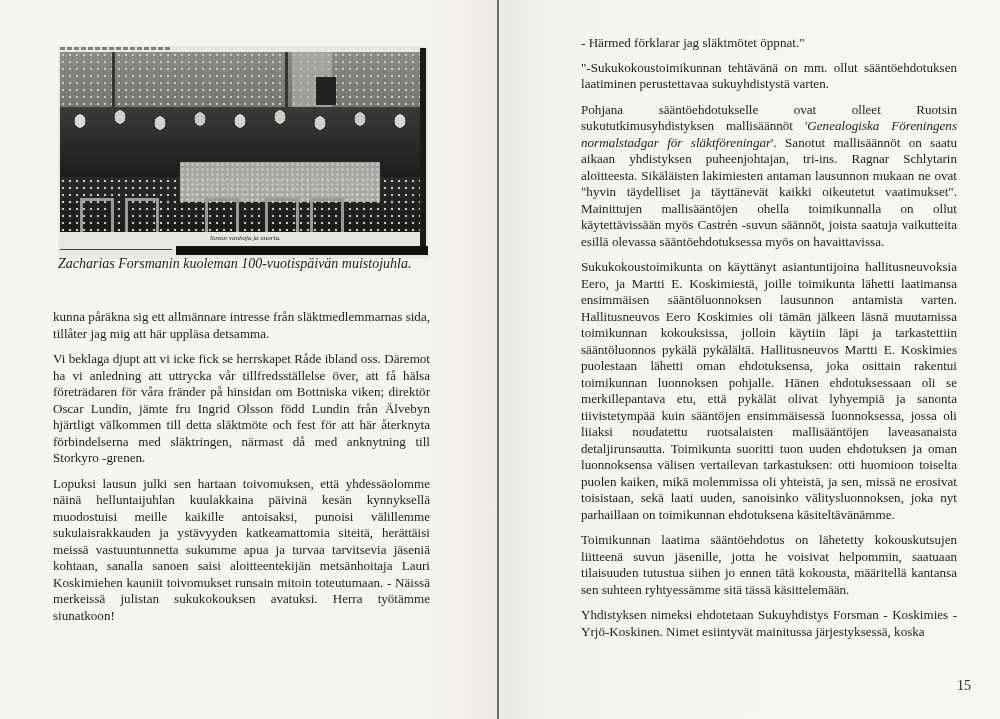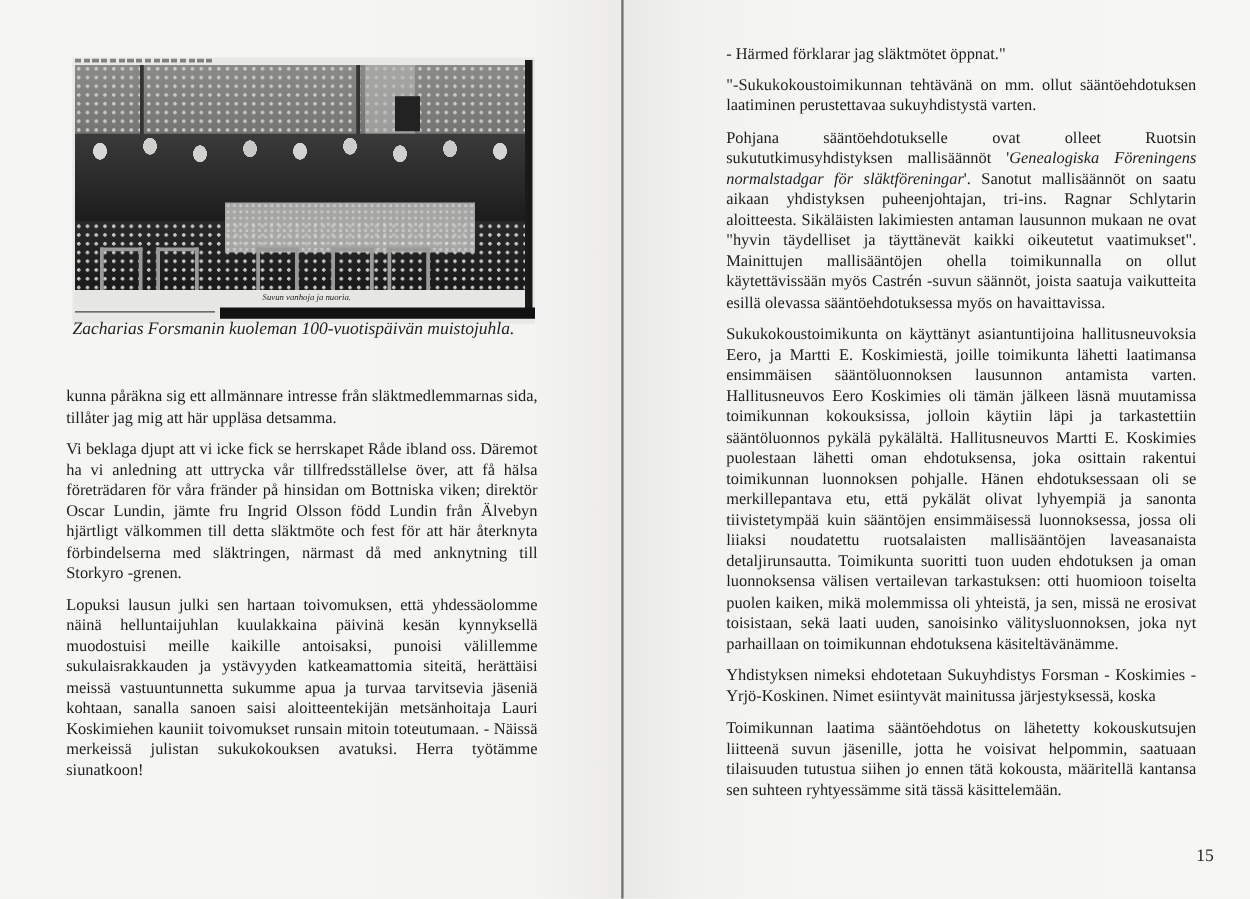--- a/index.html
+++ b/index.html
@@ -135,20 +135,20 @@
   </div>
 
   <div class="gutter"></div>
 
   <div class="page page-right">
     <div class="text-block right-text" style="left:82px;">
       <p class="first">- Härmed förklarar jag släktmötet öppnat."</p>
       <p>"-Sukukokoustoimikunnan tehtävänä on mm. ollut sääntöehdotuksen laatiminen perustettavaa sukuyhdistystä varten.</p>
       <p><span>Pohjana sääntöehdotukselle ovat olleet Ruotsin sukututkimusyhdistyksen mallisäännöt '</span><span class="it">Genealogiska Föreningens normalstadgar för släktföreningar</span><span>'. Sanotut mallisäännöt on saatu aikaan yhdistyksen puheenjohtajan, tri-ins. Ragnar Schlytarin aloitteesta. Sikäläisten lakimiesten antaman lausunnon mukaan ne ovat "hyvin täydelliset ja täyttänevät kaikki oikeutetut vaatimukset". Mainittujen mallisääntöjen ohella toimikunnalla on ollut käytettävissään myös Castrén -suvun säännöt, joista saatuja vaikutteita esillä olevassa sääntöehdotuksessa myös on havaittavissa.</span></p>
       <p>Sukukokoustoimikunta on käyttänyt asiantuntijoina hallitusneuvoksia Eero, ja Martti E. Koskimiestä, joille toimikunta lähetti laatimansa ensimmäisen sääntöluonnoksen lausunnon antamista varten. Hallitusneuvos Eero Koskimies oli tämän jälkeen läsnä muutamissa toimikunnan kokouksissa, jolloin käytiin läpi ja tarkastettiin sääntöluonnos pykälä pykälältä. Hallitusneuvos Martti E. Koskimies puolestaan lähetti oman ehdotuksensa, joka osittain rakentui toimikunnan luonnoksen pohjalle. Hänen ehdotuksessaan oli se merkillepantava etu, että pykälät olivat lyhyempiä ja sanonta tiivistetympää kuin sääntöjen ensimmäisessä luonnoksessa, jossa oli liiaksi noudatettu ruotsalaisten mallisääntöjen laveasanaista detaljirunsautta. Toimikunta suoritti tuon uuden ehdotuksen ja oman luonnoksensa välisen vertailevan tarkastuksen: otti huomioon toiselta puolen kaiken, mikä molemmissa oli yhteistä, ja sen, missä ne erosivat toisistaan, sekä laati uuden, sanoisinko välitysluonnoksen, joka nyt parhaillaan on toimikunnan ehdotuksena käsiteltävänämme.</p>
+      <p>Toimikunnan laatima sääntöehdotus on lähetetty kokouskutsujen liitteenä suvun jäsenille, jotta he voisivat helpommin, saatuaan tilaisuuden tutustua siihen jo ennen tätä kokousta, määritellä kantansa sen suhteen ryhtyessämme sitä tässä käsittelemään.</p>
       <p>Yhdistyksen nimeksi ehdotetaan Sukuyhdistys Forsman - Koskimies - Yrjö-Koskinen. Nimet esiintyvät mainitussa järjestyksessä, koska</p>
-      <p>Toimikunnan laatima sääntöehdotus on lähetetty kokouskutsujen liitteenä suvun jäsenille, jotta he voisivat helpommin, saatuaan tilaisuuden tutustua siihen jo ennen tätä kokousta, määritellä kantansa sen suhteen ryhtyessämme sitä tässä käsittelemään.</p>
     </div>
 
     <div class="page-num" style="left:458px; top:678px;">15</div>
   </div>
 
 </div>
 
 </body></html>

